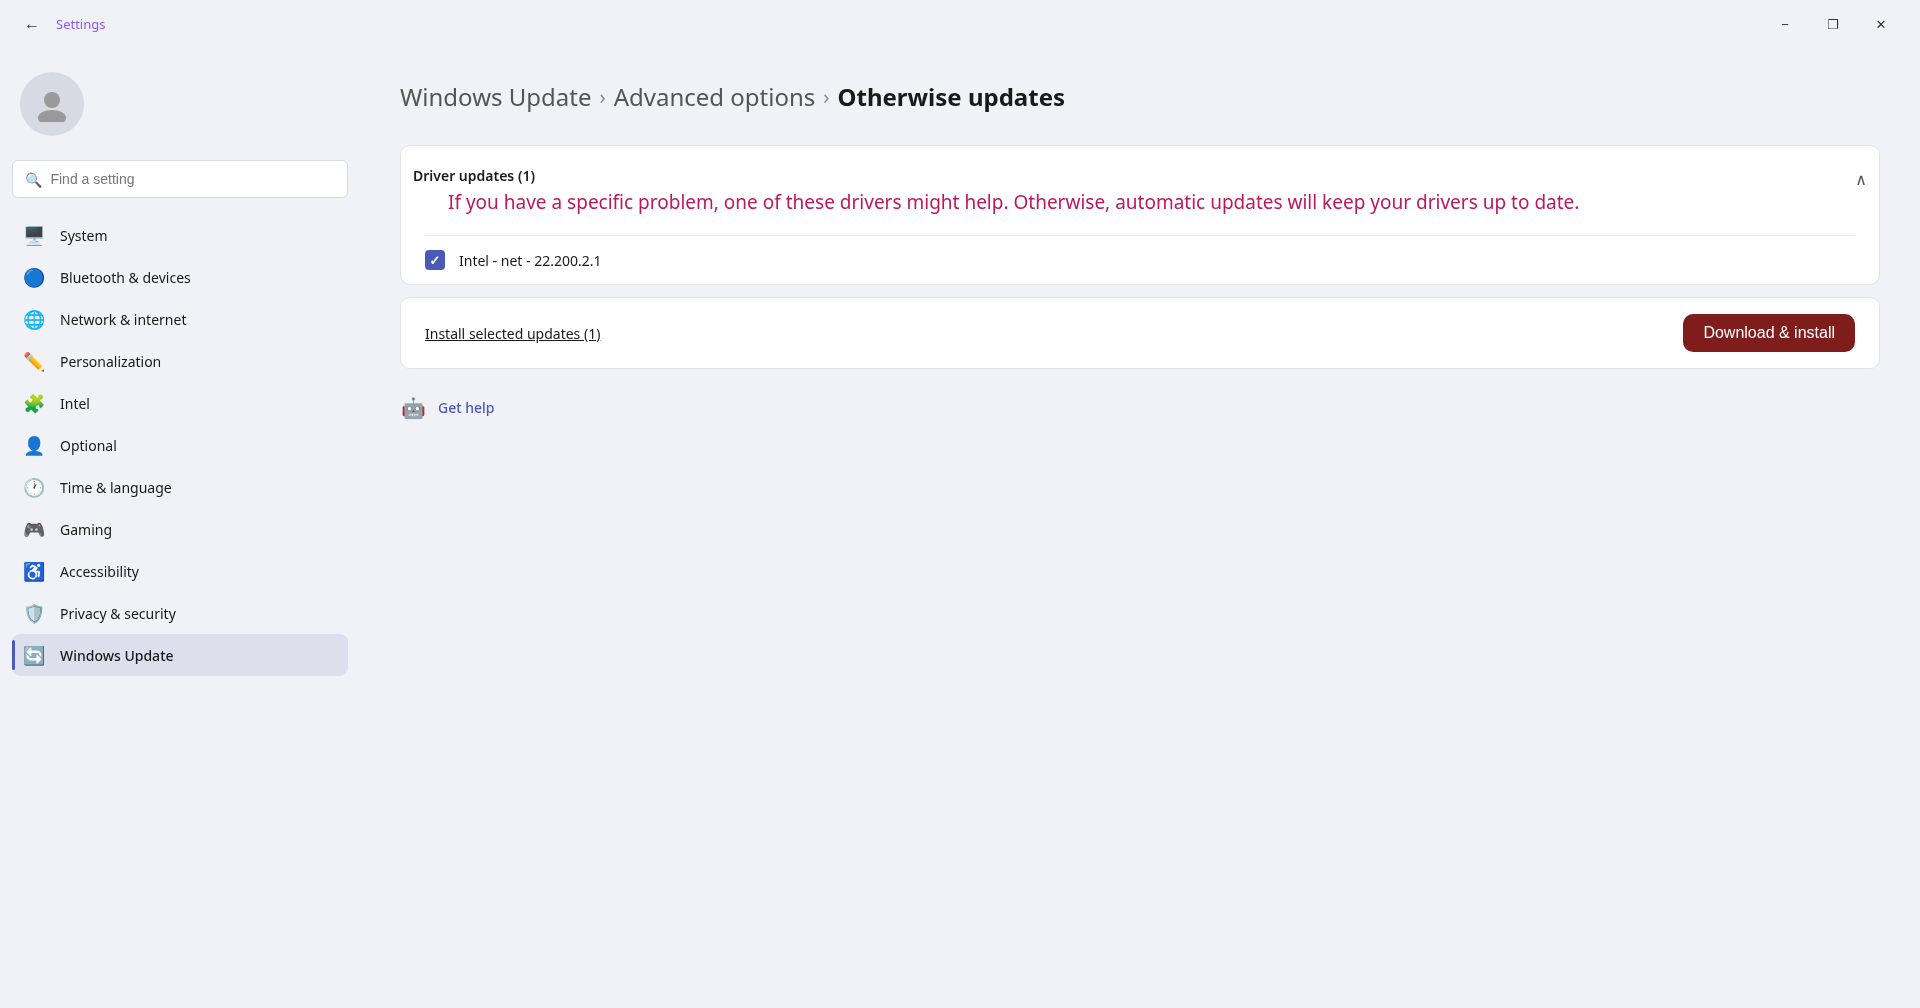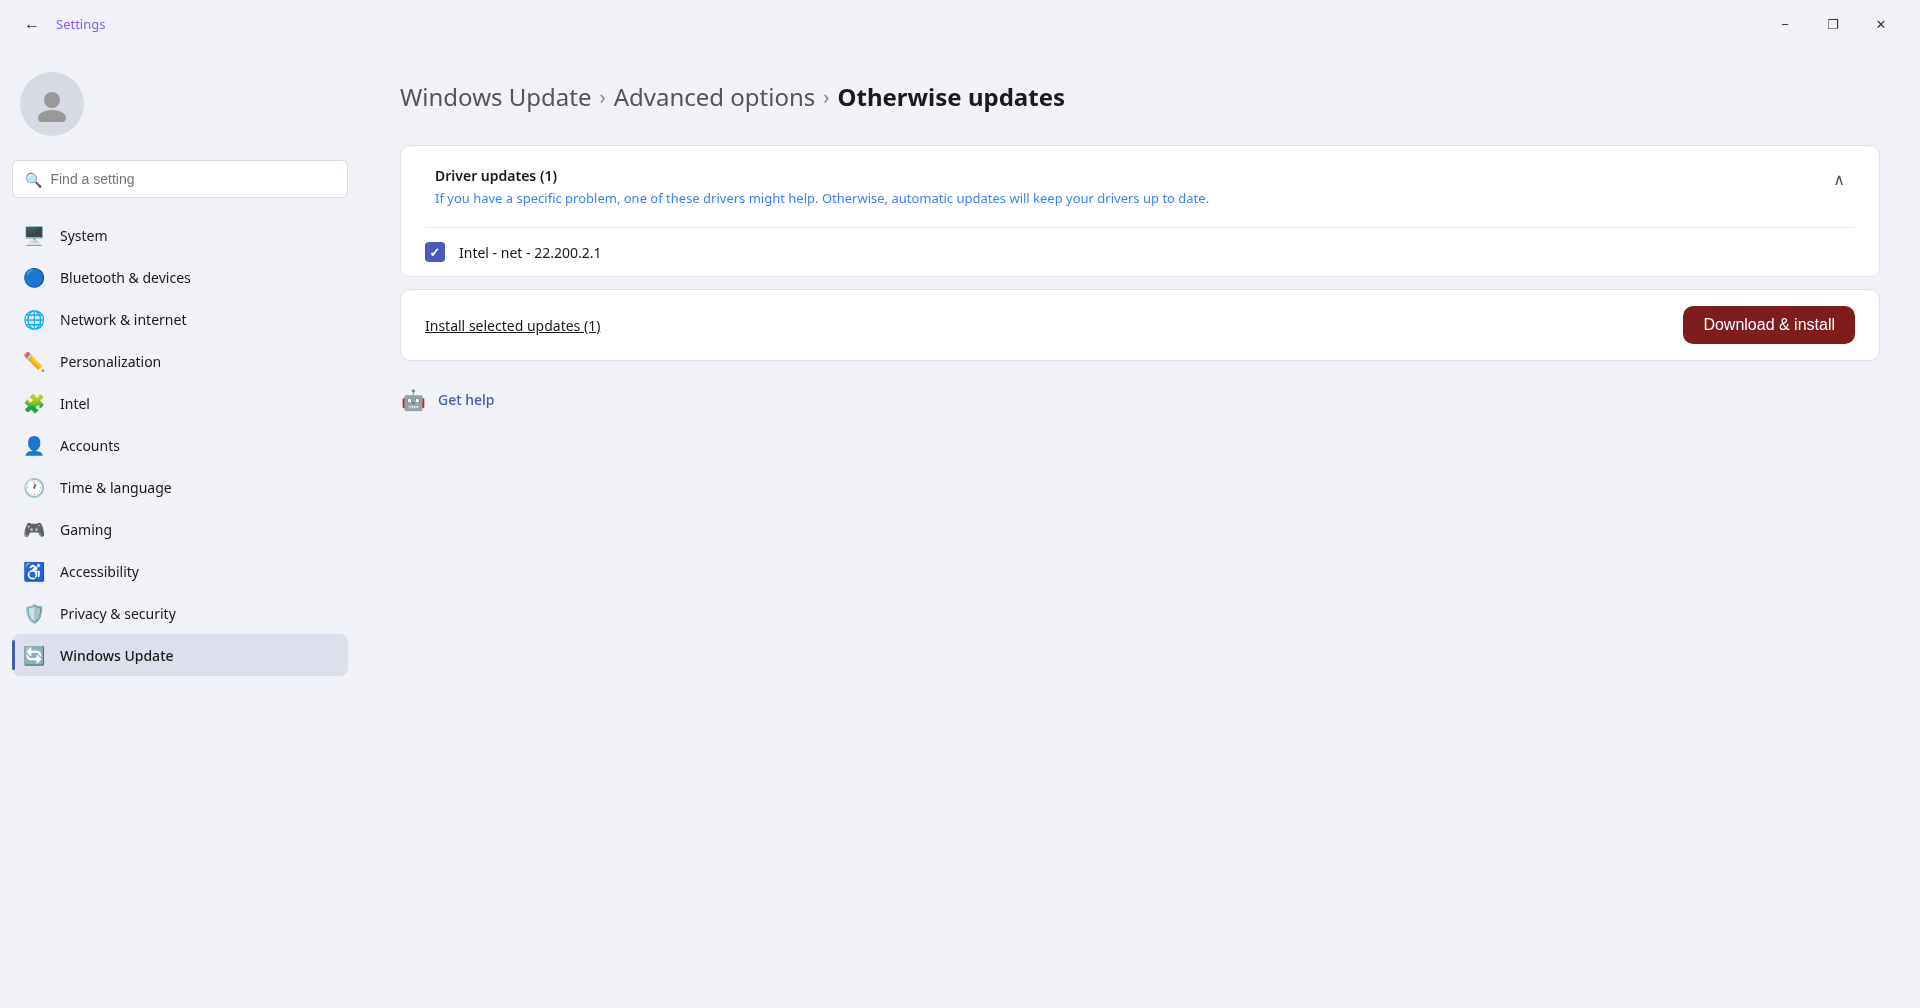--- a/index.html
+++ b/index.html
@@ -174,33 +174,34 @@
     .card {
       background: white;
       border-radius: 10px;
       margin-bottom: 12px;
       border: 1px solid #e0e2ea;
     }
     .card-header {
       display: flex;
       align-items: flex-start;
       justify-content: space-between;
-      padding: 20px 34px;
+      padding: 20px 12px;
       cursor: pointer;
       gap: 12px;
     }
     .card-header-text h3 {
       font-size: 14px;
       font-weight: 600;
       color: #1a1a1a;
       margin-bottom: 4px;
     }
     .card-header-text p {
-      font-size: 13px;
-      color: #3b82f6;
+      font-size: 19px;
+      color: #be185d;
+      margin-left: 35px;
     }
     .chevron-up {
       font-size: 16px;
       color: #555;
       margin-top: 2px;
       flex-shrink: 0;
     }
     .card-divider {
       border: none;
       border-top: 1px solid #e8eaef;
@@ -324,21 +325,21 @@
         <div class="nav-item">
     <span class="nav-icon">✏️</span>
     <span>Personalization</span>
   </div>
         <div class="nav-item">
     <span class="nav-icon">🧩</span>
     <span>Intel</span>
   </div>
         <div class="nav-item">
     <span class="nav-icon">👤</span>
-    <span>Accounts</span>
+    <span>Optional</span>
   </div>
         <div class="nav-item">
     <span class="nav-icon">🕐</span>
     <span>Time &amp; language</span>
   </div>
         <div class="nav-item">
     <span class="nav-icon">🎮</span>
     <span>Gaming</span>
   </div>
         <div class="nav-item">

